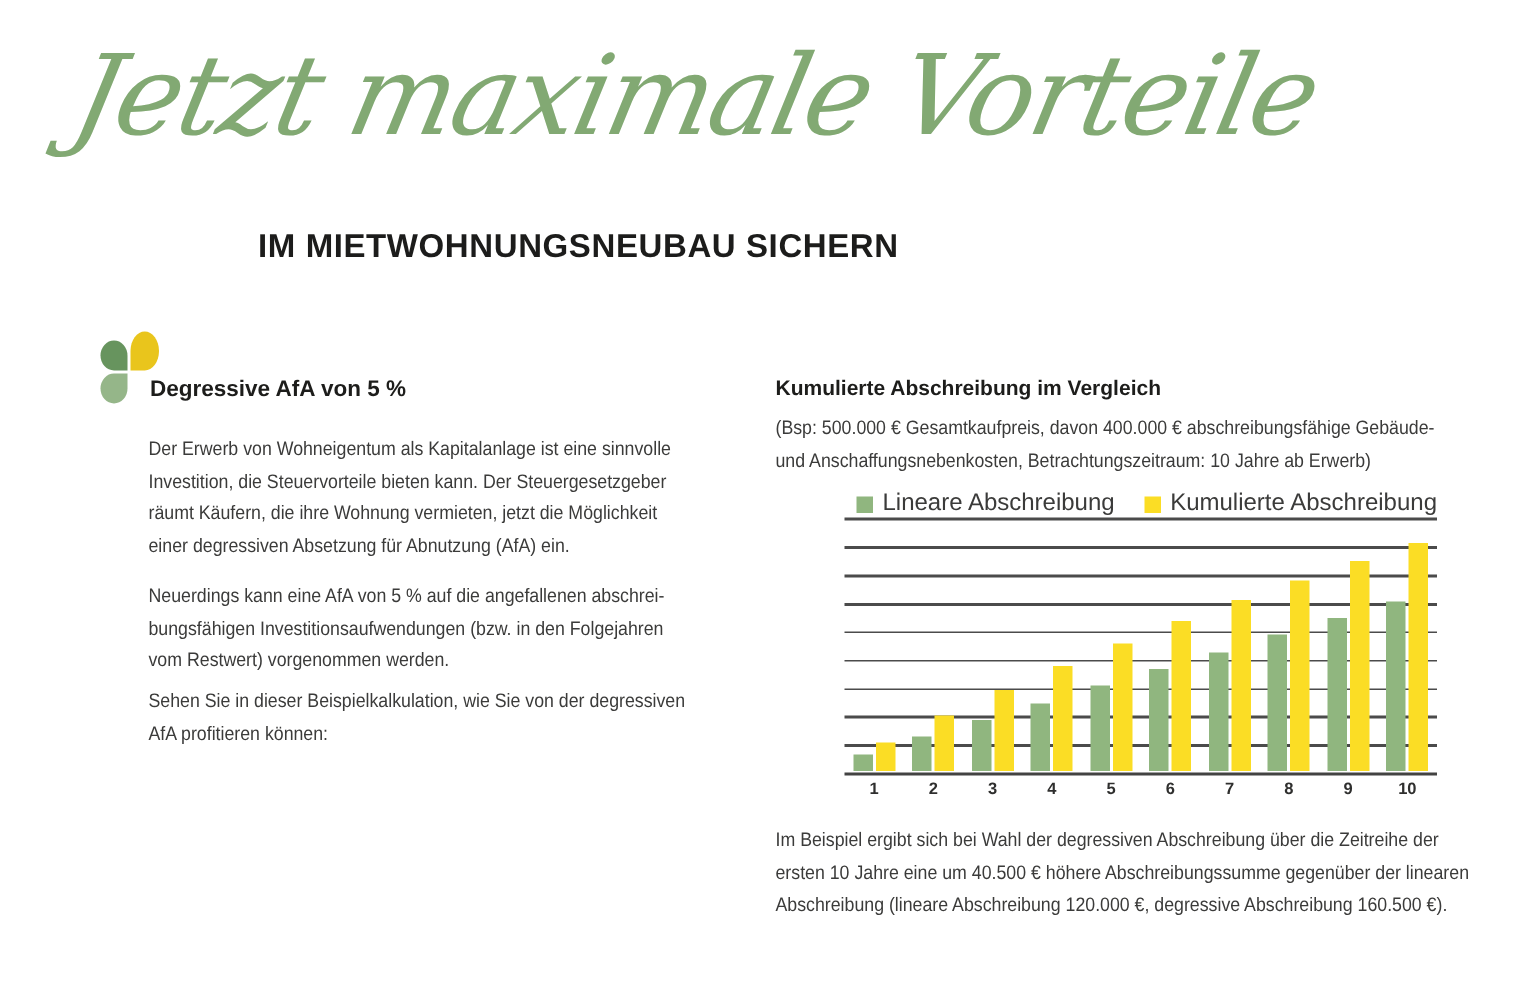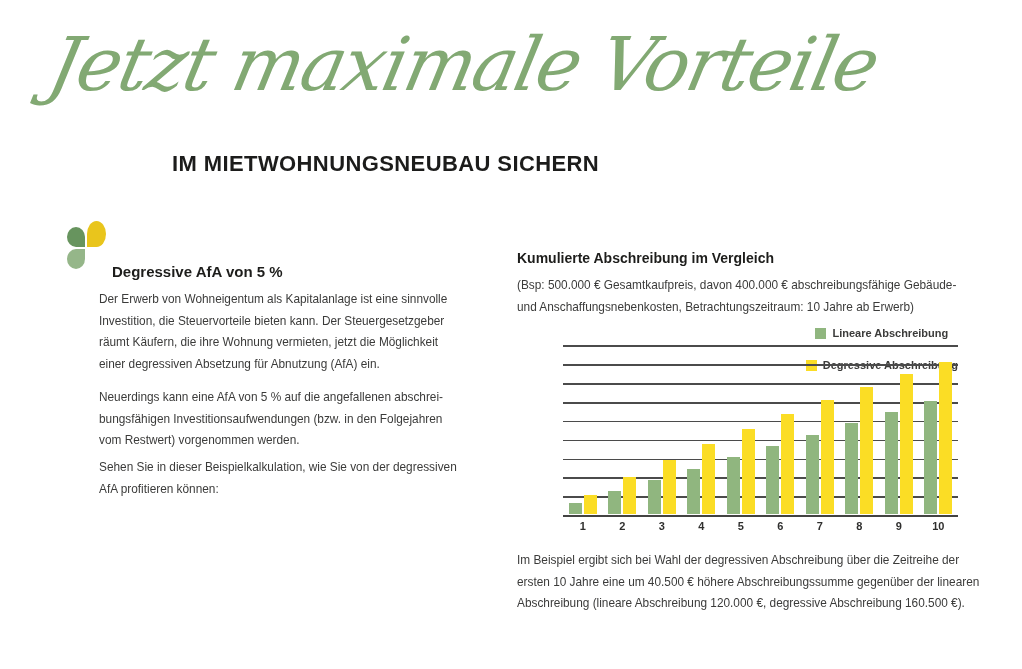--- a/index.html
+++ b/index.html
@@ -20,41 +20,41 @@
     font-size:22px;font-weight:700;letter-spacing:.4px;color:#1c1c1b;white-space:nowrap;
   }
   
   .leaf-icon{position:absolute;left:67px;top:221px;width:40px;height:48px;}
   .petal{position:absolute;display:block;}
   .petal.tl{left:0;top:6px;width:18px;height:20px;background:var(--c-leaf-dark,#67945e);border-radius:100% 100% 0 100%;}
   .petal.tr{left:20px;top:0;width:19px;height:26px;background:var(--c-leaf-yellow,#e9c51c);border-radius:100% 100% 100% 0;}
   .petal.bl{left:0;top:28px;width:18px;height:20px;background:var(--c-leaf-light,#95b689);border-radius:100% 0 100% 100%;}
   
   .left-heading{
-    position:absolute;left:100px;top:251px;margin:12px;
+    position:absolute;left:100px;top:251px;margin:0;
     font-size:15px;font-weight:700;color:#1d1d1b;white-space:nowrap;
   }
   .body-text{
     font-size:13px;line-height:21.5px;color:#3b3b3a;
     transform:scaleX(.91);transform-origin:left top;white-space:nowrap;
   }
   .para{position:absolute;left:99px;}
   .p1{top:288px;}
   .p2{top:386px;}
   .p3{top:456px;}
   
   .chart-title{
     position:absolute;left:517px;top:250px;margin:0;
     font-size:14px;font-weight:700;color:#1d1d1b;white-space:nowrap;
   }
   .chart-subtitle{position:absolute;left:517px;top:274px;}
   .chart{position:absolute;left:517px;top:327px;width:441px;height:206px;}
   .legend{
     position:absolute;top:0;right:0;display:flex;gap:20px;align-items:center;
-    font-size:11px;font-weight:700;color:#3b3b3a;flex-direction:column;
+    font-size:16px;font-weight:400;color:#3b3b3a;
   }
   .legend-item{display:flex;align-items:center;gap:6px;}
   .swatch{display:inline-block;width:11px;height:11px;}
   .ylabels{position:absolute;left:0;top:19px;width:43px;height:170px;}
   .ylab{
     position:absolute;right:0;width:43px;text-align:right;
     font-size:10.5px;font-weight:700;color:#3b3b3a;white-space:nowrap;
     transform:scaleX(.92);transform-origin:right center;
   }
   .plot{position:absolute;left:46px;top:19px;width:395px;height:170px;}
@@ -89,21 +89,21 @@
   <div class="body-text chart-subtitle">(Bsp: 500.000 € Gesamtkaufpreis, davon 400.000 € abschreibungsfähige Gebäude-<br>und Anschaffungsnebenkosten, Betrachtungszeitraum: 10 Jahre ab Erwerb)</div>
 
   <div class="chart">
     <div class="legend">
       <span class="legend-item">
         <span class="swatch" style="background: rgb(144, 182, 127);"></span>
         <span>Lineare Abschreibung</span>
       </span>
       <span class="legend-item">
         <span class="swatch" style="background: rgb(251, 221, 37);"></span>
-        <span>Degressive Abschreibung</span>
+        <span>Kumulierte Abschreibung</span>
       </span>
     </div>
     <div class="plot">
         <div class="gridline" style="top: -0.8px;"></div>
         <div class="gridline" style="top: 18.0889px;"></div>
         <div class="gridline" style="top: 36.9778px;"></div>
         <div class="gridline" style="top: 55.8667px;"></div>
         <div class="gridline" style="top: 74.7556px;"></div>
         <div class="gridline" style="top: 93.6444px;"></div>
         <div class="gridline" style="top: 112.533px;"></div>

